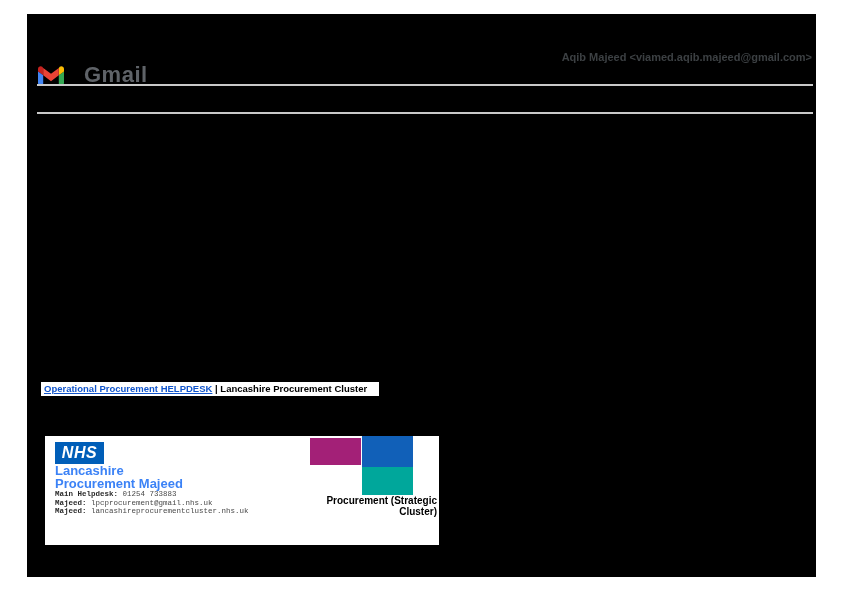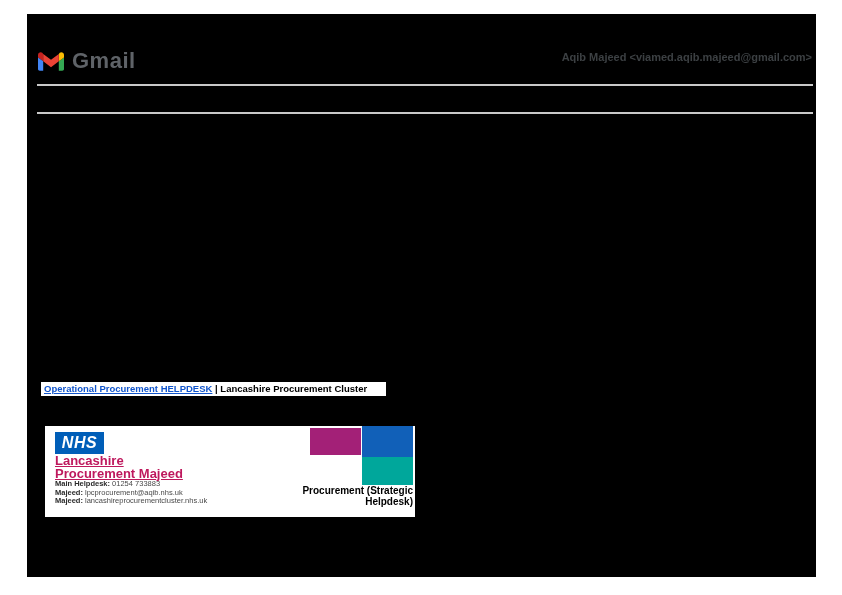--- a/index.html
+++ b/index.html
@@ -12,22 +12,22 @@
   }
   .page {
     position: absolute;
     left: 27px; top: 14px;
     width: 789px; height: 563px;
     background: #000000;
   }
   
   .gmail-logo {
     position: absolute;
-    left: 11px; top: 34px;
-    display: flex; align-items: center; gap: 8px;
+    left: 11px; top: 48px;
+    display: flex; align-items: center; gap: 20px;
   }
   .gmail-word {
     color: #5f6368;
     font-size: 22px;
     font-weight: bold;
     letter-spacing: 0.5px;
   }
   .header-user {
     position: absolute;
     top: 37px; right: 4px;
@@ -46,67 +46,68 @@
   .redacted {
     position: absolute;
     left: 0; top: 102px; width: 789px; height: 264px;
     background: #000000;
   }
   
   .strip {
     position: absolute;
     left: 14px; top: 368px;
     background: #ffffff;
-    padding: 1px 19px 2px 3px;
+    padding: 1px 12px 2px 3px;
     font-size: 9.5px;
     font-weight: bold;
     white-space: nowrap;
     line-height: 11px;
   }
   .strip .link {
     color: #1155cc;
     text-decoration: underline;
     cursor: pointer;
   }
   .strip-rest { color: #000000; }
   
   .sig {
     position: absolute;
-    left: 18px; top: 412px;
-    width: 370px; height: 91px;
+    left: 18px; top: 422px;
+    width: 370px; height: 109px;
     background: #ffffff;
+    padding-left: 24px;
   }
   .nhs-logo {
     position: absolute;
     left: 10px; top: 6px;
     width: 49px; height: 22px;
     background: #005EB8;
     color: #ffffff;
     display: flex; align-items: center; justify-content: center;
     font-size: 16px;
     font-weight: bold;
     font-style: italic;
     letter-spacing: 0.5px;
   }
   .org {
     position: absolute;
     left: 10px; top: 29px;
-    color: #be185d;
+    color: #3b82f6;
     font-size: 13px;
     line-height: 12.5px;
     font-weight: bold;
-    text-decoration: underline;
   }
   .contacts {
     position: absolute;
     left: 10px; top: 54px;
     font-size: 7.5px;
     line-height: 8.6px;
     color: #4a4a4a;
     white-space: nowrap;
+    font-family: Liberation Mono, monospace;
   }
   .clabel { color: #2b2b2b; font-weight: bold; }
   .sq { position: absolute; }
   .sq-magenta { left: 265px; top: 2px;  width: 51px; height: 27px; background: #A32077; }
   .sq-blue    { left: 317px; top: 0px;  width: 51px; height: 31px; background: #1160B8; }
   .sq-teal    { left: 317px; top: 31px; width: 51px; height: 28px; background: #00A79B; }
   .dept {
     position: absolute;
     right: 2px; top: 60px;
     text-align: right;
@@ -152,29 +153,29 @@
       <div>Lancashire</div>
       <div>Procurement Majeed</div>
     </div>
     <div class="contacts">
       <div class="contact-row">
         <span class="clabel">Main Helpdesk:</span>
         <span class="cval">01254 733883</span>
       </div>
       <div class="contact-row">
         <span class="clabel">Majeed:</span>
-        <span class="cval">lpcprocurement@aqib.nhs.uk</span>
+        <span class="cval">lpcprocurement@gmail.nhs.uk</span>
       </div>
       <div class="contact-row">
         <span class="clabel">Majeed:</span>
         <span class="cval">lancashireprocurementcluster.nhs.uk</span>
       </div>
     </div>
     <div class="sq sq-magenta"></div>
     <div class="sq sq-blue"></div>
     <div class="sq sq-teal"></div>
     <div class="dept">
       <div>Procurement (Strategic</div>
-      <div>Helpdesk)</div>
+      <div>Cluster)</div>
     </div>
   </div>
 
 </div>
 
 </body></html>

